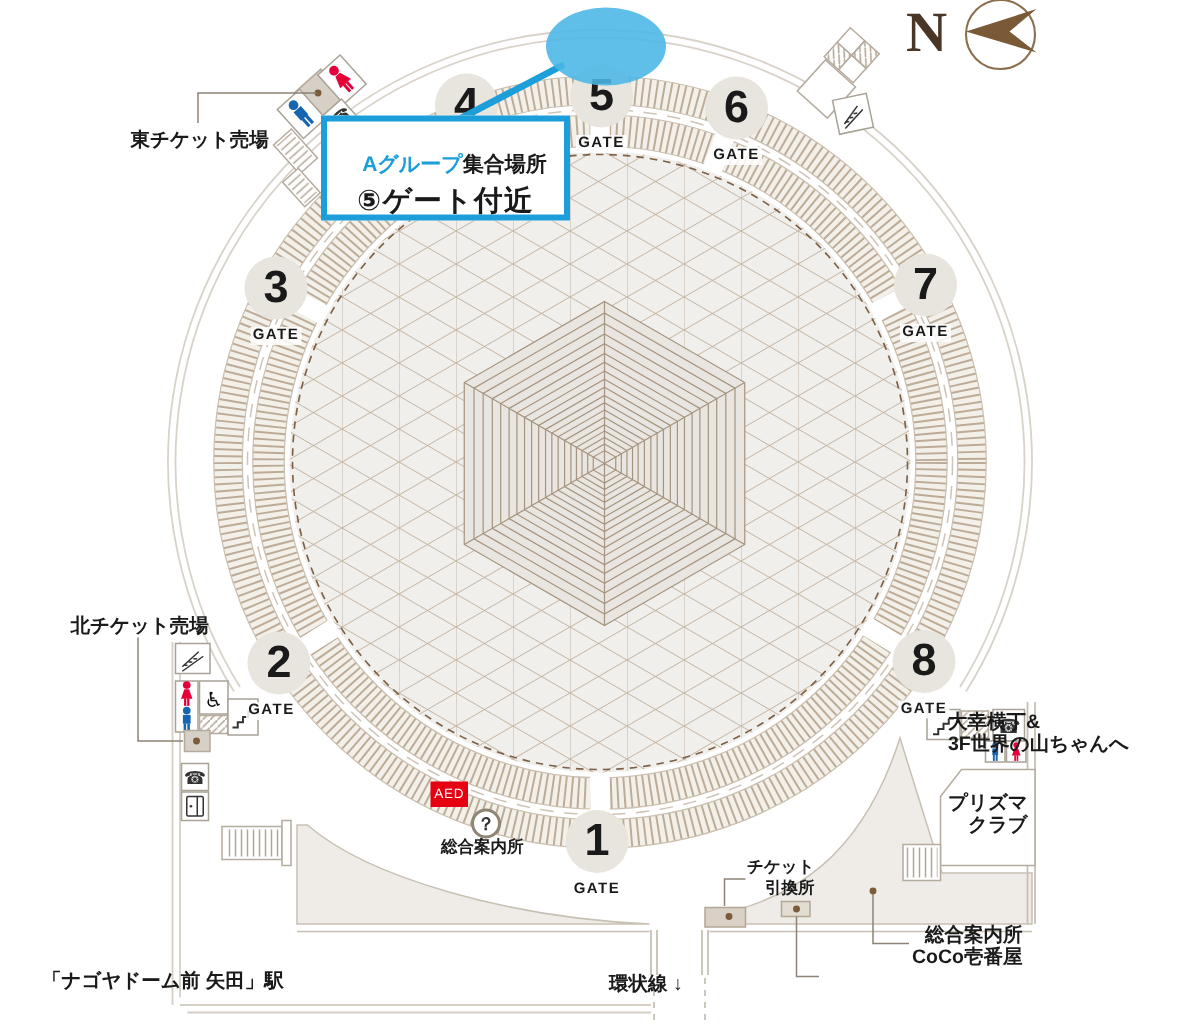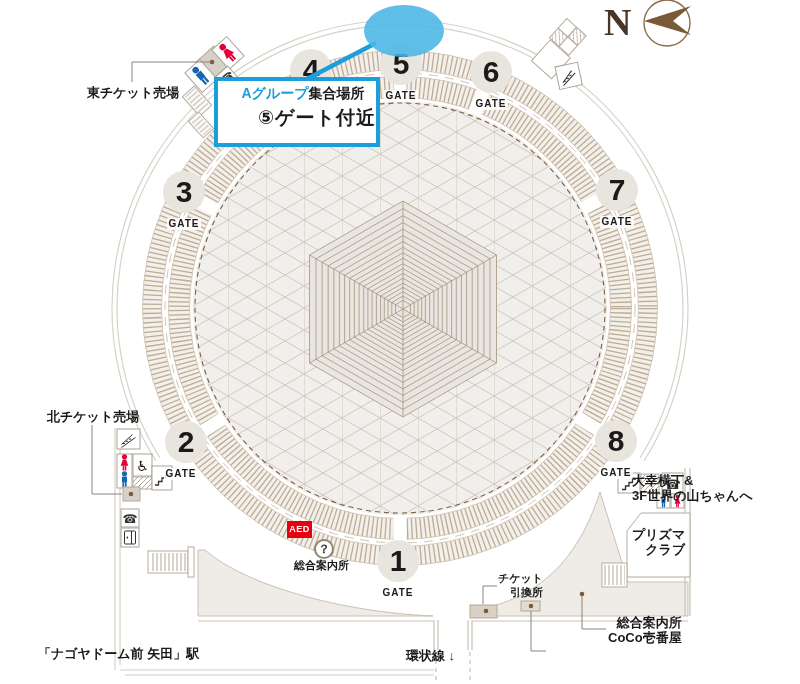--- a/index.html
+++ b/index.html
@@ -14,25 +14,25 @@
   #overlay-svg{position:absolute;left:0;top:0;z-index:5;pointer-events:none;}
   .lbl{position:absolute;z-index:3;font-weight:bold;font-size:13px;line-height:15px;white-space:nowrap;color:var(--text-black);text-align:right;}
   .lbl.small{font-size:11px;line-height:14px;}
   .gate{position:absolute;z-index:2;width:42px;text-align:center;}
   .gate-circle{width:42px;height:42px;border-radius:50%;background:#e8e4de;
                font-size:30px;font-weight:bold;line-height:42px;color:#1a1a1a;}
   .gate-label{margin-top:-4px;font-size:10px;font-weight:bold;letter-spacing:1px;color:#1a1a1a;
               background:rgba(255,255,255,.85);display:inline-block;padding:0 1px;line-height:12px;}
   #callout{position:absolute;left:214px;top:77px;width:166px;height:70px;z-index:6;
            background:#fff;border:4px solid var(--accent-blue);box-sizing:border-box;text-align:center;}
-  #callout .line1{margin-top:4px;font-size:14px;font-weight:bold;padding-left:12px;}
+  #callout .line1{margin-top:20px;font-size:14px;font-weight:bold;padding-left:12px;}
   #callout .line1 .grp{color:var(--accent-blue);}
-  #callout .line2{margin-top:2px;font-size:19px;font-weight:bold;letter-spacing:1px;text-align:right;}
+  #callout .line2{margin-top:2px;font-size:19px;font-weight:bold;letter-spacing:1px;}
   #aed-badge{position:absolute;left:287px;top:521px;width:25px;height:17px;z-index:3;
-             background:var(--aed-red);color:#fff;font-size:9px;font-weight:bold;
+             background:var(--aed-red);color:#fff;font-size:9px;font-weight:normal;
              text-align:center;line-height:17px;letter-spacing:.5px;}
   #info-circle{position:absolute;left:314px;top:539px;width:20px;height:20px;z-index:3;border-radius:50%;
                background:#fff;border:2px solid #8f8576;box-sizing:border-box;
                font-size:12px;font-weight:bold;text-align:center;line-height:16px;color:#333;}
   #north-letter{position:absolute;left:604px;top:0px;z-index:3;
                 font-family:"Liberation Serif","DejaVu Serif",serif;font-size:38px;font-weight:600;color:#4a3626;}
   .center{text-align:left;margin-top:32px;}
 </style>
 </head>
 <body>
@@ -304,21 +304,21 @@
     <div class="gate-label">GATE</div>
   </div>
   <div class="gate" style="left:595px;top:420px">
     <div class="gate-circle">8</div>
     <div class="gate-label">GATE</div>
   </div>
 
   <div class="lbl" style="left:87px;top:85px">東チケット売場</div>
   <div class="lbl" style="left:47px;top:409px">北チケット売場</div>
   <div class="lbl" style="left:16px;top:646px">
-    <div style="margin-left:22px">「ナゴヤドーム前 矢田」駅</div>
+    <div style="margin-left:12px">「ナゴヤドーム前 矢田」駅</div>
   </div>
   <div class="lbl" style="left:406px;top:648px">環状線 ↓</div>
   <div class="lbl small" style="left:294px;top:558px">総合案内所</div>
   <div class="lbl small" style="left:498px;top:571px">
     <div>チケット</div>
     <div>引換所</div>
   </div>
   <div class="lbl" style="left:608px;top:615px">
     <div>総合案内所</div>
     <div>CoCo壱番屋</div>

